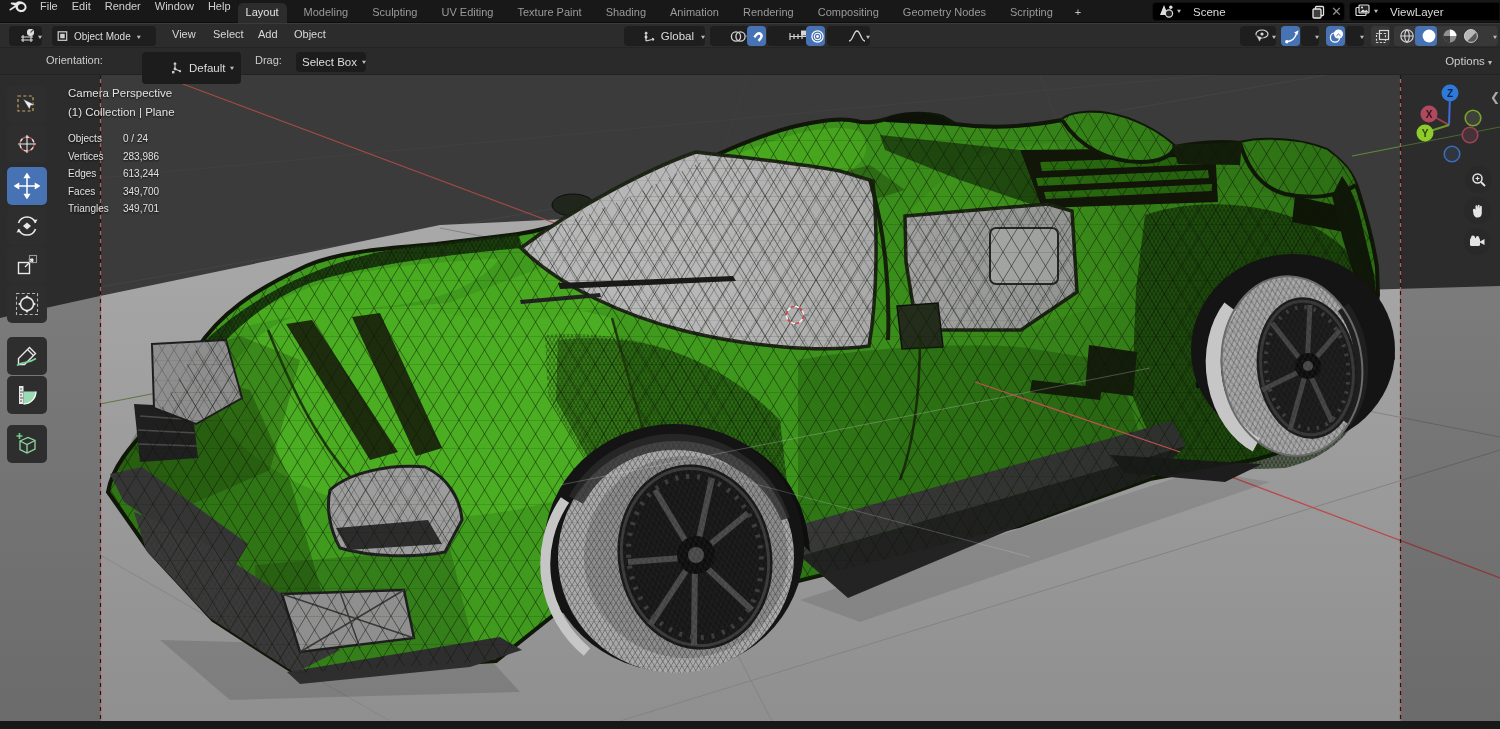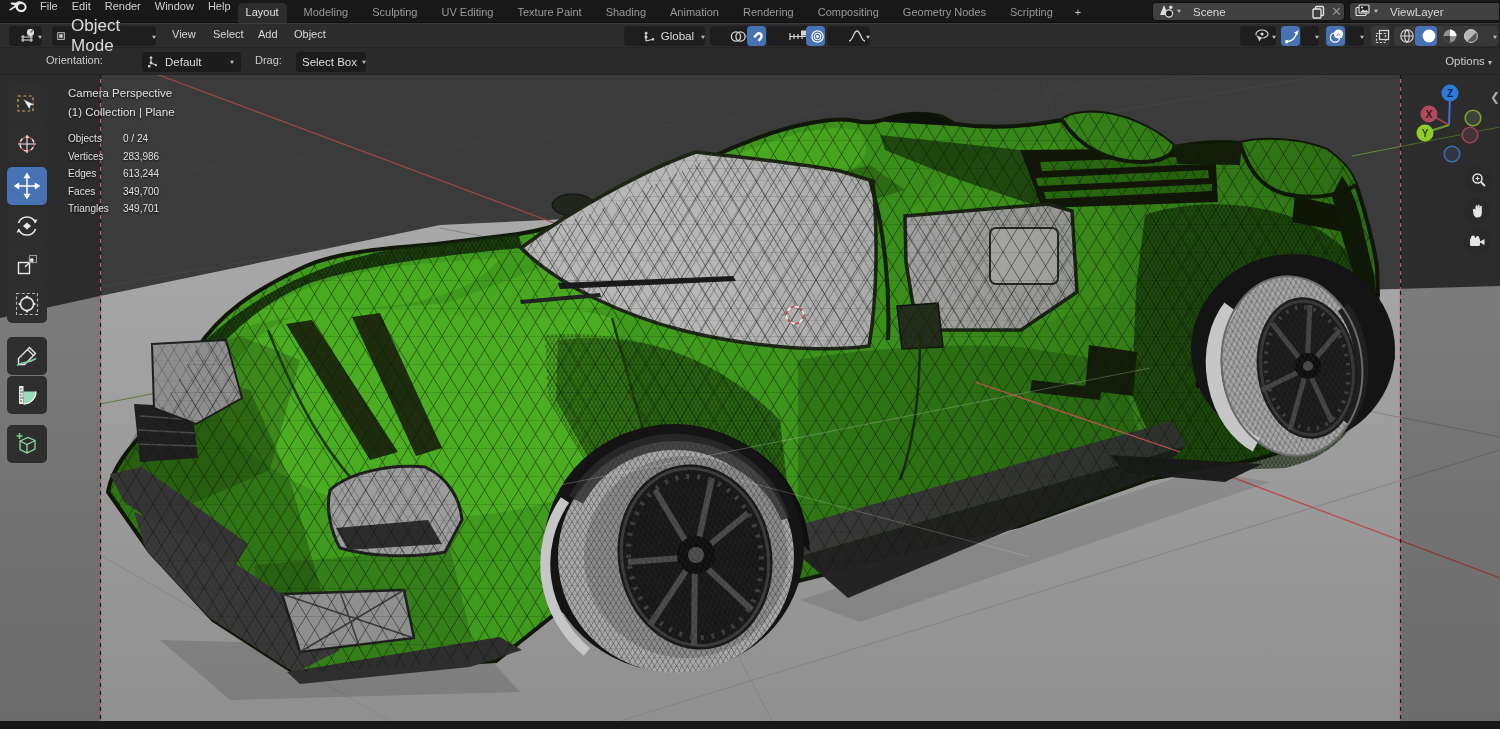--- a/index.html
+++ b/index.html
@@ -6,21 +6,21 @@
 *{box-sizing:border-box;font-family:"Liberation Sans",sans-serif;}
 #app{position:relative;width:1500px;height:729px;overflow:hidden;background:#3b3b3b;}
 #scene{position:absolute;left:0;top:0;z-index:1;}
 
 #topbar{position:absolute;left:0;top:0;width:1500px;height:23px;background:#181818;z-index:10;display:flex;font-size:11px;color:#d0d0d0;border-bottom:1px solid #0e0e0e;}
 #topbar .logo{width:20px;height:14px;margin-left:9px;margin-right:8px;}
 #topbar .menu{padding:0 7px;}
 .tabs{display:flex;align-items:flex-end;height:23px;color:#9a9a9a;}
 .tab{padding:3px 8px 4px 8px;height:20px;border-radius:5px 5px 0 0;}
 .tab.active{background:#2c2c2c;color:#e3e3e3;}
-.scenebox{position:absolute;top:2px;height:19px;background:#404040;border:1px solid #101010;border-radius:4px;display:flex;align-items:center;color:#dadada;}
+.scenebox{position:absolute;top:2px;height:19px;background:#000000;border:1px solid #101010;border-radius:4px;display:flex;align-items:center;color:#dadada;}
 
 #hdr2{position:absolute;left:0;top:24px;width:1500px;height:24px;background:#2c2c2c;z-index:10;font-size:11px;color:#d8d8d8;border-bottom:1px solid #242424;}
 .btn{position:absolute;background:#1e1e1e;border-radius:4px;display:flex;align-items:center;justify-content:flex-end;color:#dcdcdc;}
 .mtext{position:absolute;top:4px;}
 .caret{font-size:8px;color:#bbb;transform:scaleY(.8);}
 
 #hdr3{position:absolute;left:0;top:48px;width:1500px;height:27px;background:#2a2a2a;z-index:9;font-size:11px;color:#cccccc;border-bottom:1px solid #232323;}
 
 .tool{position:absolute;left:7px;width:40px;height:38px;background:#2e2e2e;border-radius:5px;z-index:5;display:flex;align-items:center;justify-content:center;}
 .tool.blue{background:#4772b3;}
@@ -325,21 +325,21 @@
             <path d="M10.5 3.5 L13 1" stroke="#555"></path>
           </g>
         </svg>
     <span class="caret" style="margin-left:0px">▾</span>
   </div>
   <div class="btn" style="left:52px;top:2px;width:104px;height:20px;justify-content:flex-start;">
     <svg width="13" height="12" viewBox="0 0 13 12" style="margin-left:4px">
           <rect x="2.2" y="1.8" width="8.5" height="8.5" fill="none" stroke="#cfcfcf" stroke-width="1.2"></rect>
           <rect x="4.2" y="3.8" width="4.5" height="4.5" fill="#cfcfcf"></rect>
         </svg>
-    <span style="margin-left:5px;font-size:17px">Object Mode</span>
+    <span style="margin-left:5px;font-size:10px">Object Mode</span>
     <span class="caret" style="margin-left:6px">▾</span>
   </div>
   <div class="mtext" style="left:172px">View</div>
   <div class="mtext" style="left:213px">Select</div>
   <div class="mtext" style="left:258px">Add</div>
   <div class="mtext" style="left:294px">Object</div>
 
   <div class="btn" style="left:624px;top:2px;width:81px;height:20px;justify-content:flex-end;">
     <svg width="14" height="14" viewBox="0 0 14 14">
           <g stroke="#d5d5d5" stroke-width="1.2" fill="none">
@@ -450,21 +450,21 @@
           <circle cx="8" cy="8" r="6.4" fill="none" stroke="#ccc" stroke-width="1"></circle>
         </svg>
   </div>
   <div class="btn" style="left:1479px;top:2px;width:18px;height:20px;background:#383838;border-radius:0 4px 4px 0;">
         <span class="caret">▾</span>
       </div>
 </div>
 
 <div id="hdr3">
   <div style="position:absolute;left:46px;top:6px;">Orientation:</div>
-  <div class="btn" style="left:142px;top:3.5px;width:99px;height:20px;justify-content:flex-start;background:#1c1c1c;">
+  <div class="btn" style="left:142px;top:3.5px;width:99px;height:32px;justify-content:flex-start;background:#1c1c1c;padding-left:24px;">
     <svg width="12" height="13" viewBox="0 0 12 13" style="margin-left:5px">
           <g stroke="#ccc" stroke-width="1.1" fill="none">
             <path d="M4 1.5 L4 8 M4 1.5 L2.8 3.4 M4 1.5 L5.2 3.4"></path>
             <path d="M4 8 L10 10.5 M10 10.5 L8 10.6 M10 10.5 L8.8 9.2"></path>
           </g>
           <circle cx="4" cy="8" r="1.4" fill="#ccc"></circle>
           <rect x="1" y="10" width="2.4" height="2.4" fill="#ccc"></rect>
         </svg>
     <span style="margin-left:6px;font-size:11.5px;color:#ddd">Default</span>
     <span class="caret" style="position:absolute;right:7px">▾</span>

